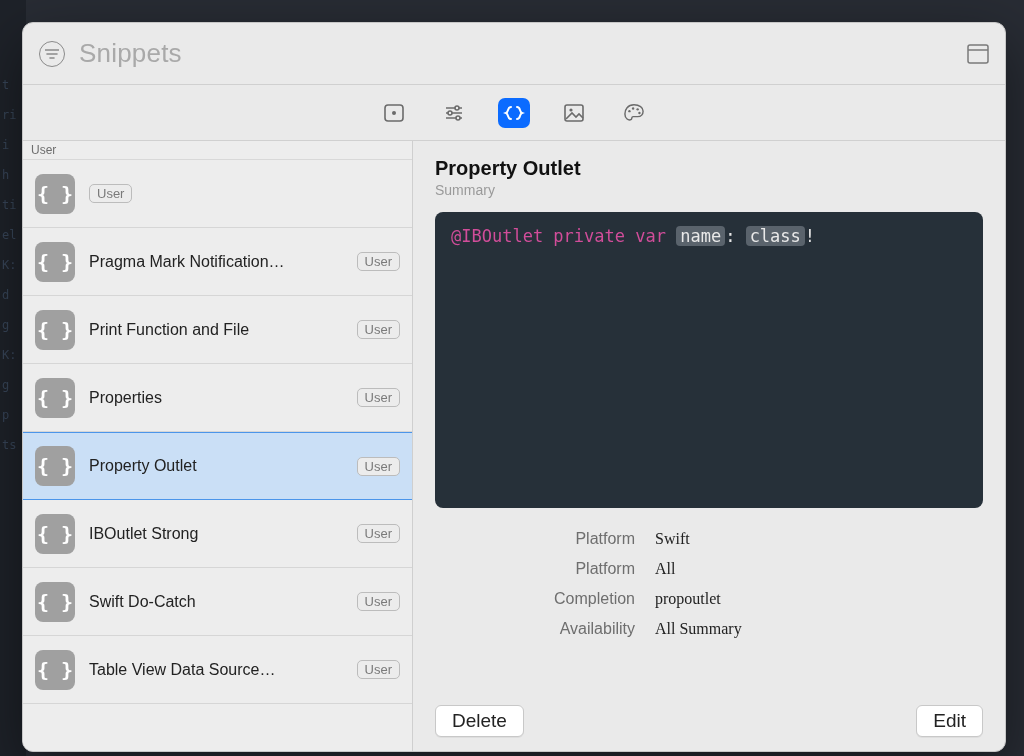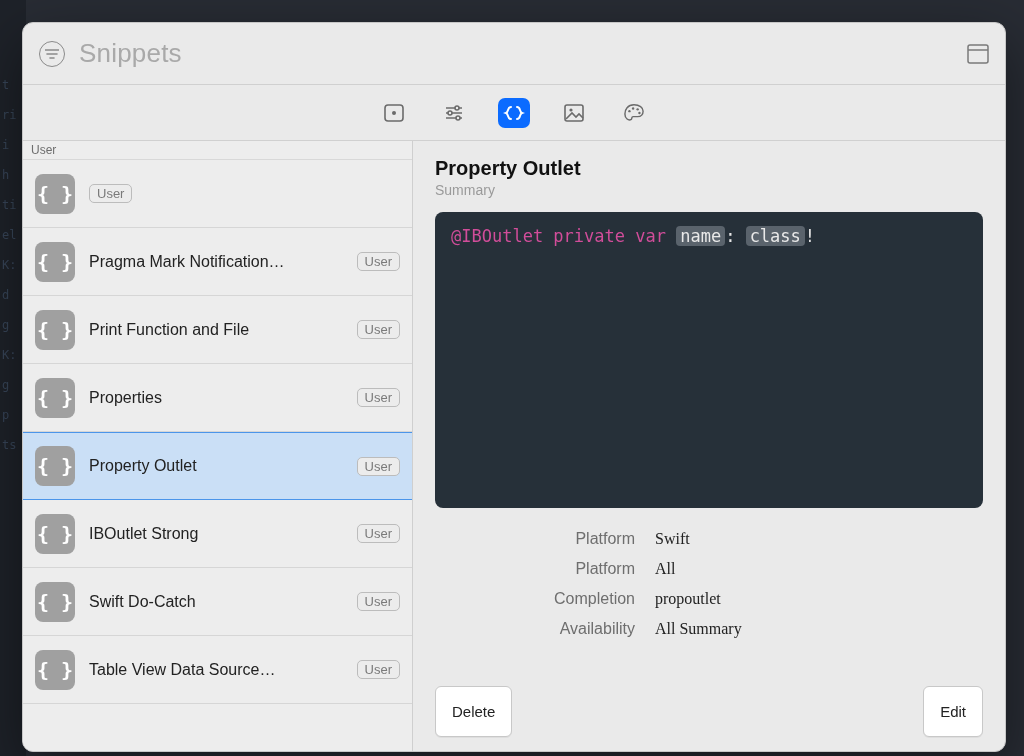--- a/index.html
+++ b/index.html
@@ -161,26 +161,26 @@
   }
   .meta-label { text-align: right; color: #6e6e6e; }
   .meta-value { color: #222; font-family: Liberation Serif, serif; }
 
   .detail-actions {
     margin-top: auto;
     display: flex; align-items: center;
     padding-top: 18px;
   }
   .mac-btn {
-    font-size: 15px;
+    font-size: 19px;
     color: #222;
     background: #fff;
     border: 1px solid #c8c8c8;
     border-radius: 6px;
-    padding: 16px 16px;
+    padding: 4px 16px;
     box-shadow: 0 1px 0 rgba(0,0,0,.05);
   }
   .spacer { flex: 1; }
 </style>
 </head>
 <body>
 
 <div class="editor-bg">
   <div>t</div>
     <div>ri</div>

